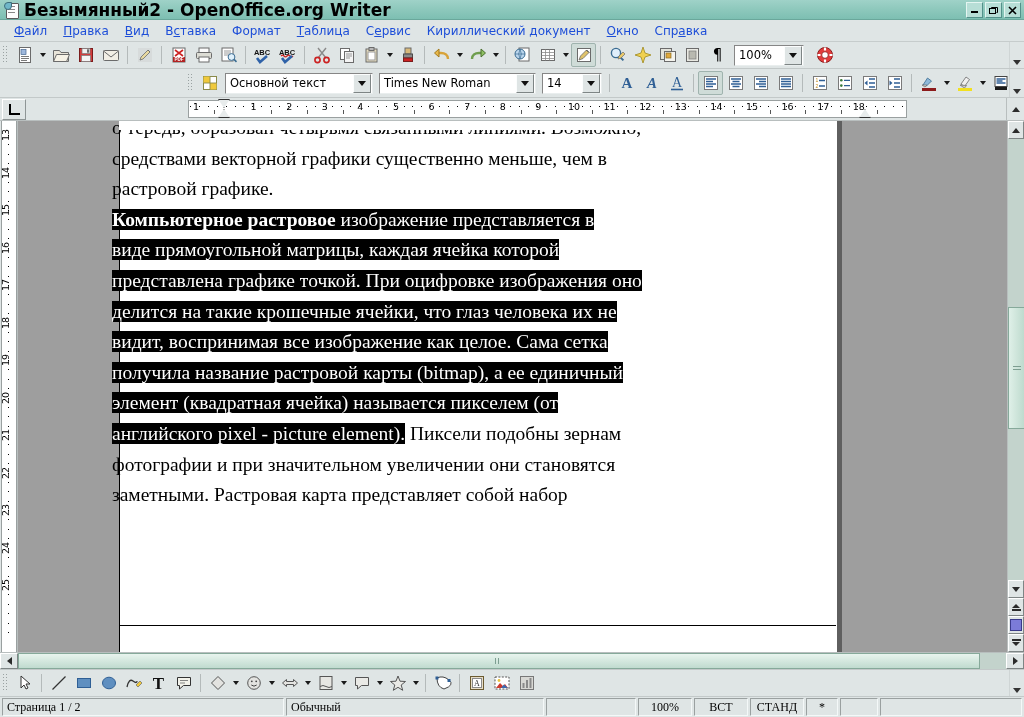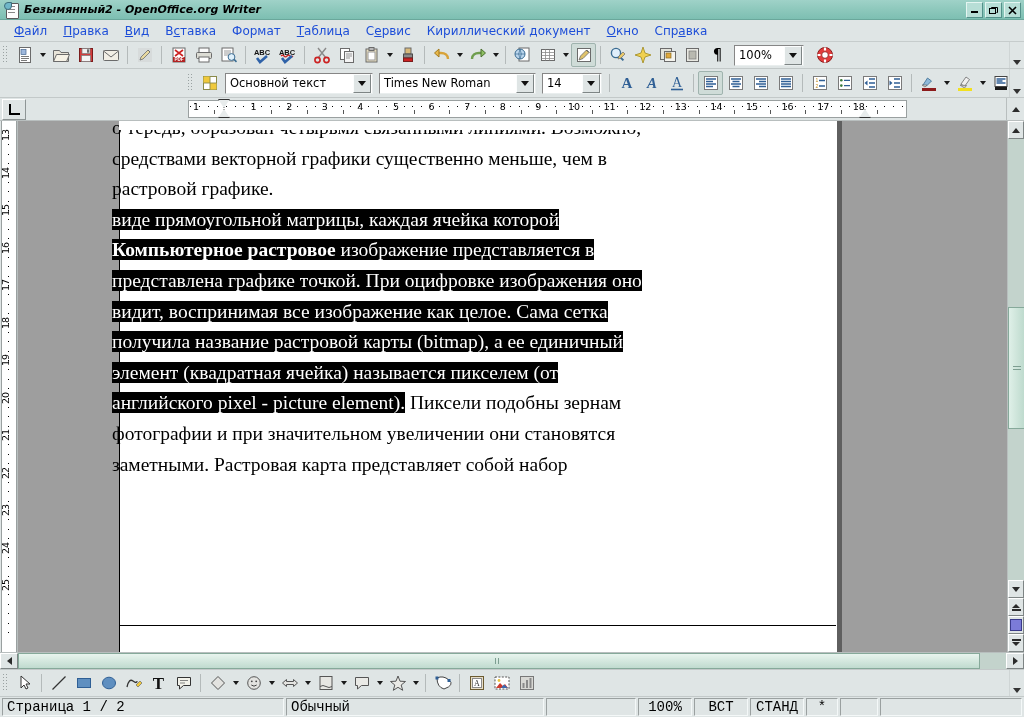--- a/index.html
+++ b/index.html
@@ -28,23 +28,22 @@
   }
   .titlebar .ticon .doc:after{
     content:"";position:absolute;left:1px;top:2px;width:7px;height:1px;
     box-shadow:0 0 0 0 #888,0 3px 0 0 #888,0 6px 0 0 #888;background:#888;
   }
   .titlebar .ticon .curl{
     position:absolute;left:0px;top:0px;width:6px;height:6px;background:#6fb7c9;
     border:1px solid #3f6f7d;border-radius:50% 0 50% 50%;
   }
   .title-text{
-    font-weight:bold;font-size:11px;color:#000;white-space:nowrap;
+    font-weight:bold;font-size:17px;color:#000;white-space:nowrap;
     letter-spacing:0px;
-    font-style:italic;
   }
   .win-btns{position:absolute;right:3px;top:2px;display:flex;gap:2px;}
   .win-btn{
     width:15px;height:14px;background:#b7ded6;
     border:1px solid;border-color:#e4f5f1 #53918a #53918a #e4f5f1;
     display:flex;align-items:center;justify-content:center;
     font-size:10px;line-height:1;color:#000;font-weight:bold;font-family:"DejaVu Sans",sans-serif;
   }
 
   
@@ -236,21 +235,21 @@
 
   
   .drawbar{height:26px;flex:0 0 26px;background:#dfe5e5;display:flex;align-items:center;
     border-top:1px solid #c3c9c9;border-bottom:1px solid #c3c9c9;position:relative;}
 
   
   .statusbar{height:18px;flex:0 0 18px;background:#dfe5e5;display:flex;align-items:stretch;padding:1px 2px;gap:2px;}
   .sf{
     border:1px solid;border-color:#9aa0a0 #f4f8f8 #f4f8f8 #9aa0a0;
     background:#dfe5e5;display:flex;align-items:center;padding:0 4px;
-    font-size:14px;color:#000;font-family:Liberation Mono, monospace;
+    font-size:12px;color:#000;font-family:Liberation Serif, serif;
     white-space:nowrap;overflow:hidden;
   }
 
   
   svg{display:block;}
 </style>
 </head>
 <body>
 
 <div class="app">
@@ -864,23 +863,24 @@
     <div class="canvas">
       <div class="paper"></div>
       <div class="paper-shadow"></div>
       <div class="page-bottom-border"></div>
 
       <div class="textcol">
         <p><span>о тередь, образован четырьмя связанными линиями. Возможно,</span></p>
         <p><span>средствами векторной графики существенно меньше, чем в</span></p>
         <p><span>растровой графике.</span></p>
 
+        <p><span class="sel b"> Компьютерное растровое</span><span class="sel"> изображение представляется в</span></p>
         <p><span class="sel">виде прямоугольной матрицы, каждая ячейка которой</span></p>
-        <p><span class="sel b"> Компьютерное растровое</span><span class="sel"> изображение представляется в</span></p>
         <p><span class="sel">представлена графике точкой. При оцифровке изображения оно</span></p>
+        <p><span class="sel">делится на такие крошечные ячейки, что глаз человека их не</span></p>
         <p><span class="sel">видит, воспринимая все изображение как целое. Сама сетка</span></p>
         <p><span class="sel">получила название растровой карты (bitmap), а ее единичный</span></p>
         <p><span class="sel">элемент (квадратная ячейка) называется пикселем (от</span></p>
         <p><span class="sel">английского pixel - picture element).</span><span> Пиксели подобны зернам</span></p>
         <p><span>фотографии и при значительном увеличении они становятся</span></p>
         <p><span>заметными. Растровая карта представляет собой набор</span></p>
       </div>
 
       <div class="clip-top"></div>
     </div>

